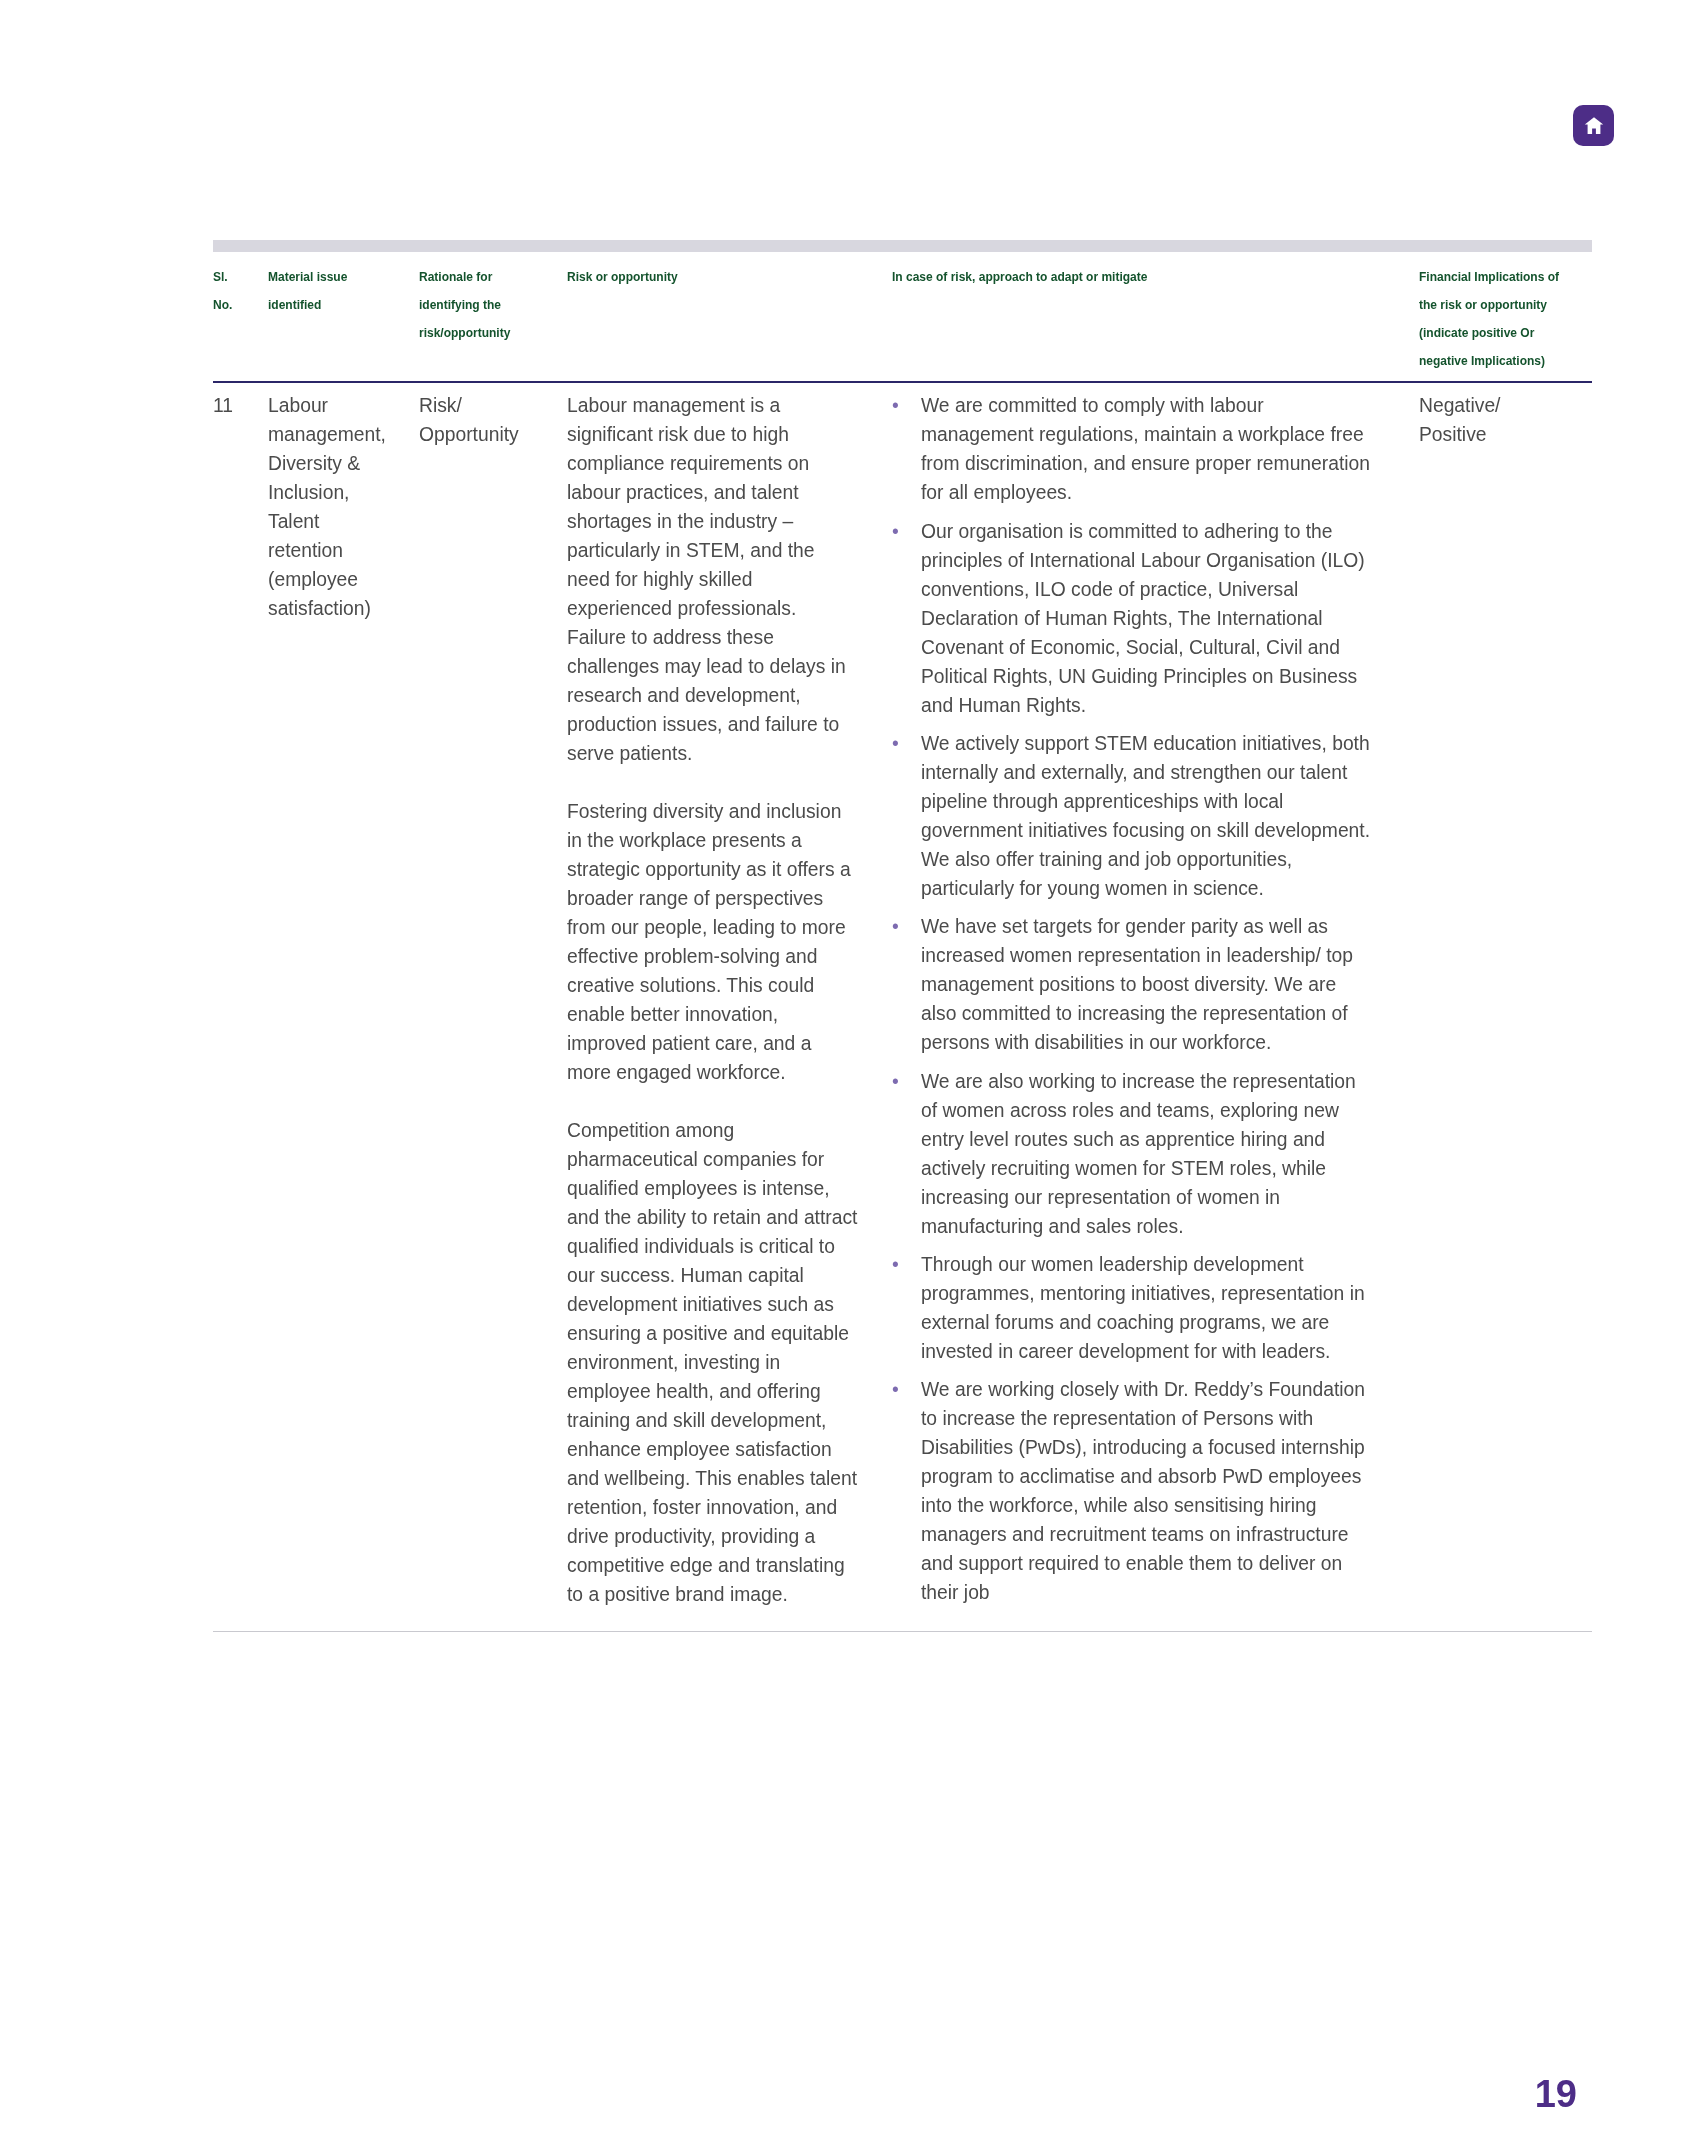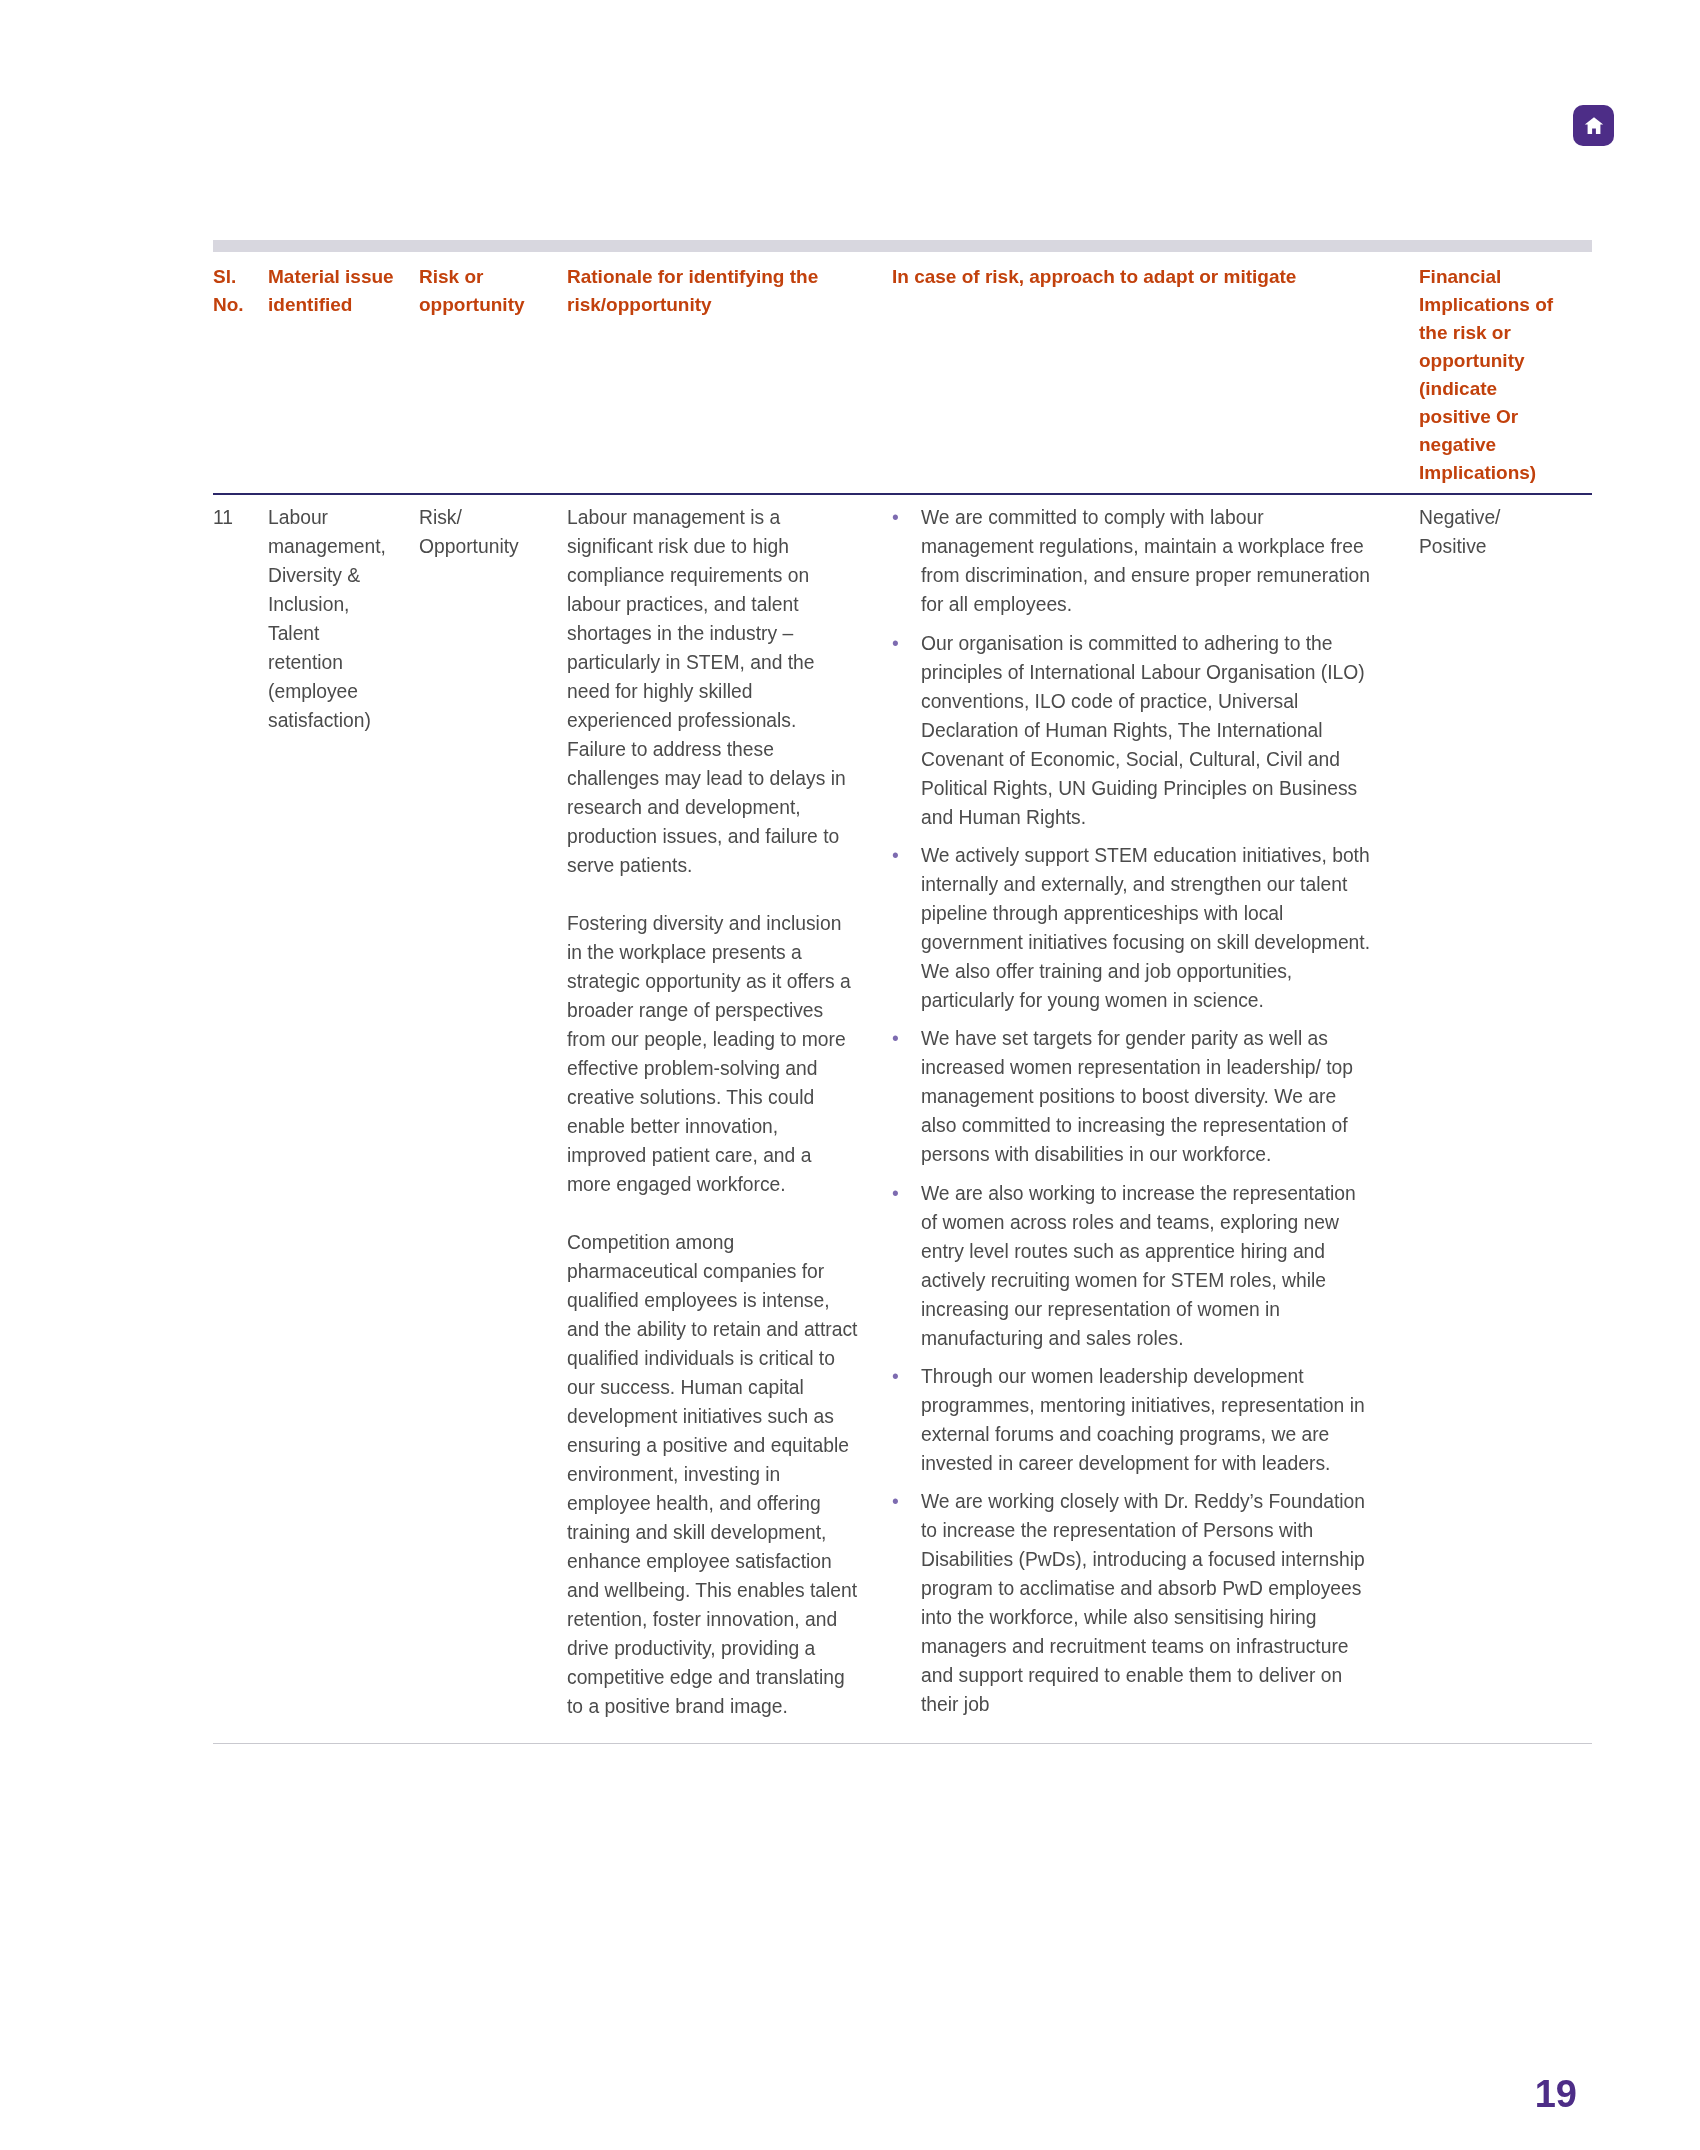--- a/index.html
+++ b/index.html
@@ -17,21 +17,21 @@
     cursor:pointer;
   }
   .home-btn svg{width:24px;height:24px;display:block;}
 
   
   .mat-table{position:absolute;left:213px;top:240px;width:1379px;}
   .top-strip{height:12px;background:#d8d7df;width:100%;}
   .grid{display:grid;grid-template-columns:55px 151px 148px 325px 527px 173px;}
   .thead{padding-top:10.7px;padding-bottom:6.7px;}
   .thead .hcell{
-    font-weight:700;color:#c2410c;font-size:19px;line-height:28px;
+    font-weight:700;color:#14532d;font-size:12px;line-height:28px;
     padding-right:20px;box-sizing:border-box;
   }
   .hcell.h4{padding-right:33px;}
   .header-rule{height:2px;background:#2b2668;width:100%;}
   .trow{padding-top:8px;}
   .cell{
     font-size:19.3px;line-height:29px;color:#4b4b4b;
     padding-right:23px;box-sizing:border-box;
   }
   .cell.c4{padding-right:33px;}
@@ -60,22 +60,22 @@
       <path d="M12 3.2 L2.8 10.6 H5.6 V20 H10.1 V14.4 H13.9 V20 H18.4 V10.6 H21.2 Z" fill="#ffffff"></path>
     </svg>
   </div>
 
   <div class="mat-table">
     <div class="top-strip"></div>
 
     <div class="grid thead">
       <div class="hcell h1">Sl. No.</div>
       <div class="hcell h2">Material issue identified</div>
+      <div class="hcell h4">Rationale for identifying the risk/opportunity</div>
       <div class="hcell h3">Risk or opportunity</div>
-      <div class="hcell h4">Rationale for identifying the risk/opportunity</div>
       <div class="hcell h5">In case of risk, approach to adapt or mitigate</div>
       <div class="hcell h6">Financial Implications of the risk or opportunity (indicate positive Or negative Implications)</div>
     </div>
 
     <div class="header-rule"></div>
 
     <div class="grid trow">
       <div class="cell c1">11</div>
       <div class="cell c2">Labour management, Diversity &amp; Inclusion, Talent retention (employee satisfaction)</div>
       <div class="cell c3 pre">Risk/

